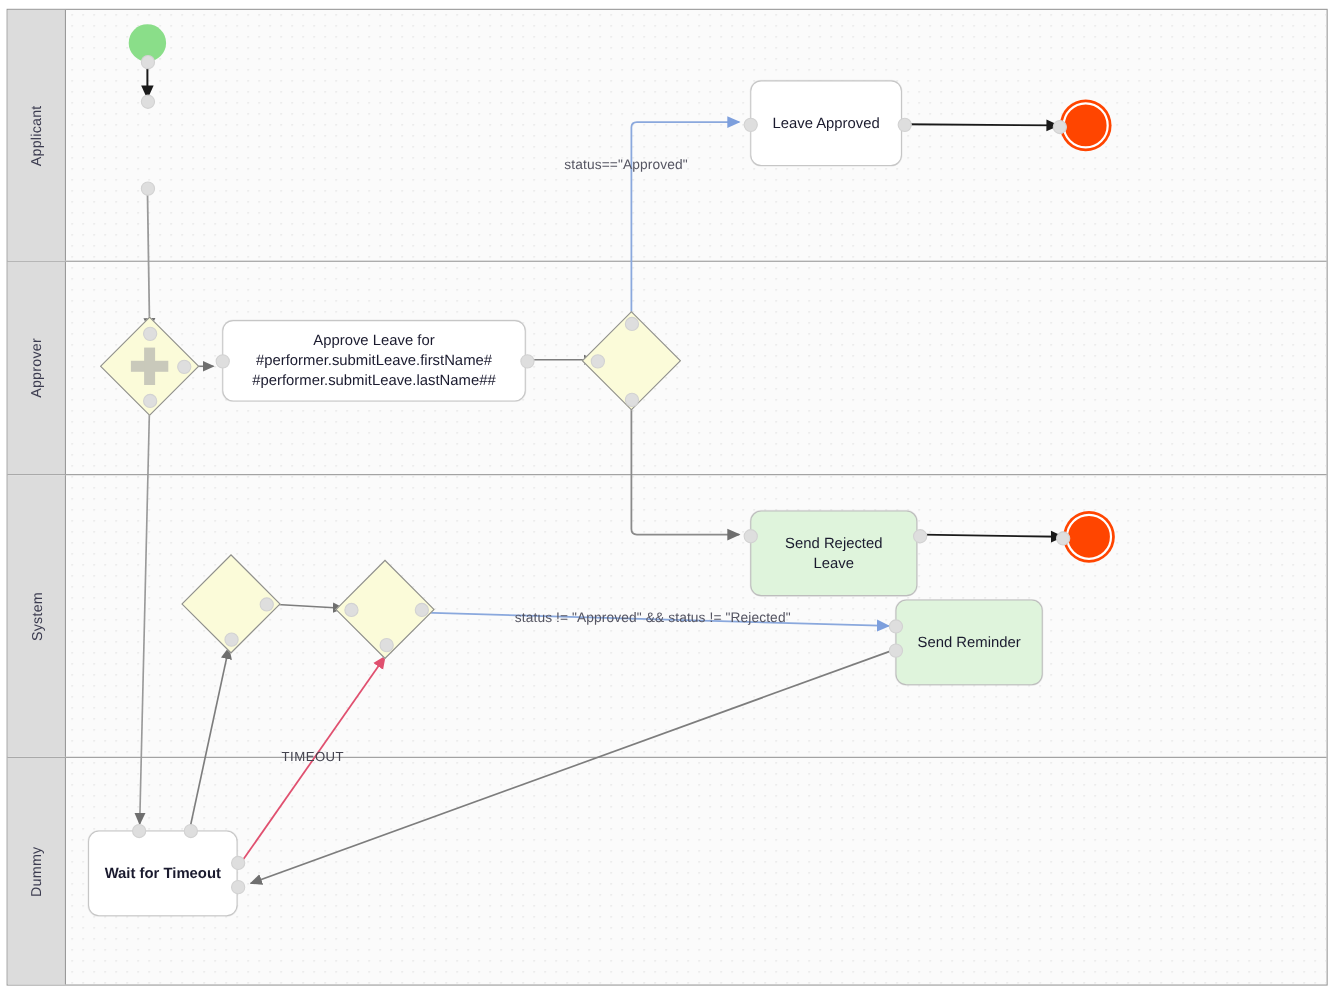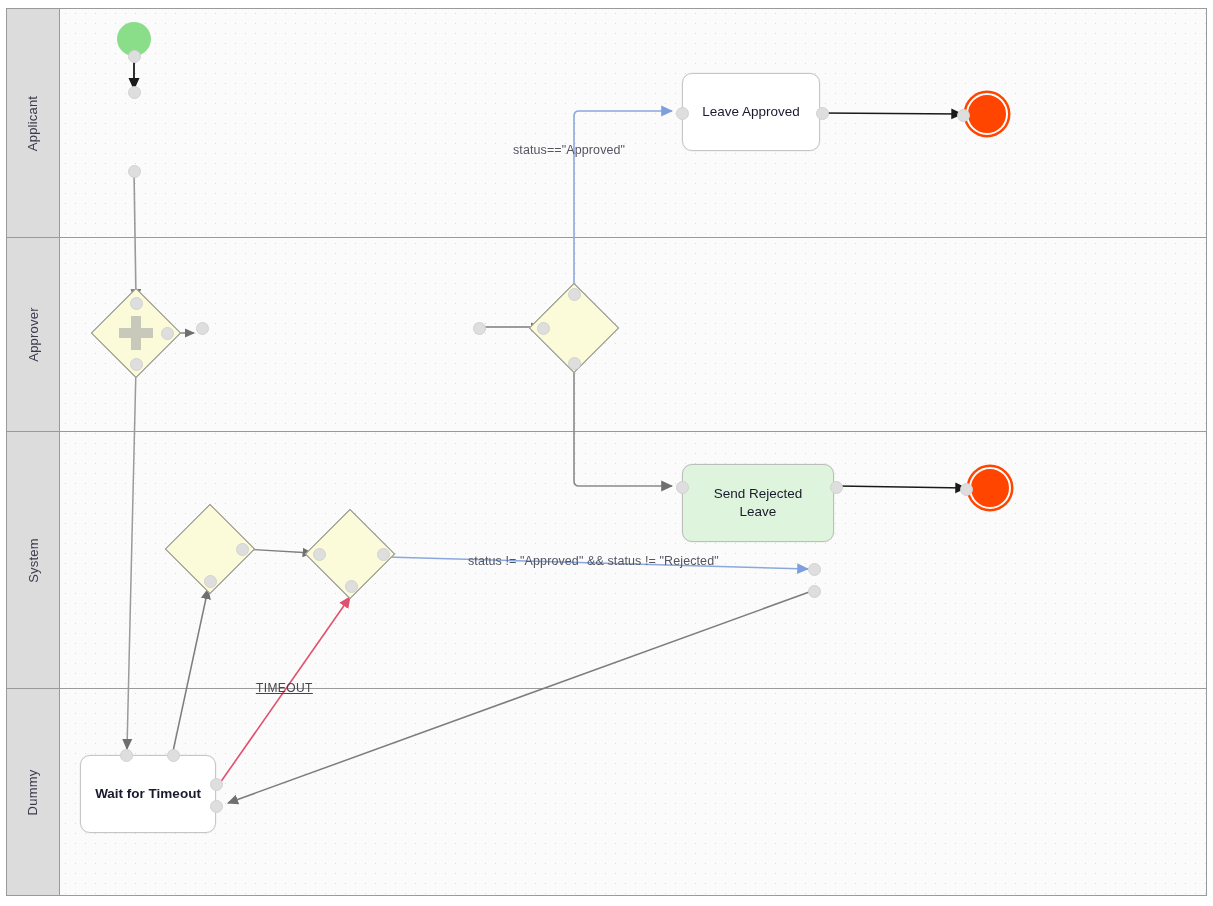--- a/index.html
+++ b/index.html
@@ -261,20 +261,25 @@
   <div class="port" style="left:957px;top:109px;"></div>
 
   <div class="gateway-wrap" style="left:92px;top:289px;">
     <div class="gateway"></div>
     <div class="gw-plus"></div>
   </div>
   <div class="port" style="left:130px;top:297px;"></div>
   <div class="port" style="left:161px;top:327px;"></div>
   <div class="port" style="left:130px;top:358px;"></div>
 
+  <div class="node task" style="left:202px;top:291px;width:276px;height:74px;flex-direction:column;">
+    <span>Approve Leave for</span>
+    <span>#performer.submitLeave.firstName#</span>
+    <span>#performer.submitLeave.lastName##</span>
+  </div>
   <div class="port" style="left:196px;top:322px;"></div>
   <div class="port" style="left:473px;top:322px;"></div>
 
   <div class="gateway-wrap" style="left:530px;top:284px;">
     <div class="gateway"></div>
   </div>
   <div class="port" style="left:568px;top:288px;"></div>
   <div class="port" style="left:537px;top:322px;"></div>
   <div class="port" style="left:568px;top:357px;"></div>
 
@@ -294,34 +299,37 @@
   <div class="port" style="left:236px;top:543px;"></div>
   <div class="port" style="left:204px;top:575px;"></div>
 
   <div class="gateway-wrap" style="left:306px;top:510px;">
     <div class="gateway"></div>
   </div>
   <div class="port" style="left:313px;top:548px;"></div>
   <div class="port" style="left:377px;top:548px;"></div>
   <div class="port" style="left:345px;top:580px;"></div>
 
+  <div class="node task green" style="left:814px;top:545px;width:134px;height:78px;">
+    <span>Send Reminder</span>
+  </div>
   <div class="port" style="left:808px;top:563px;"></div>
   <div class="port" style="left:808px;top:585px;"></div>
 
   <div class="node task" style="left:80px;top:755px;width:136px;height:78px;font-weight:bold;">
     <span>Wait for Timeout</span>
   </div>
   <div class="port" style="left:120px;top:749px;"></div>
   <div class="port" style="left:167px;top:749px;"></div>
   <div class="port" style="left:210px;top:778px;"></div>
   <div class="port" style="left:210px;top:800px;"></div>
 
   <div class="edge-label" style="left:513px;top:143px;">
     <span>status=="Approved"</span>
   </div>
   <div class="edge-label" style="left:468px;top:554px;">
     <span>status != "Approved" &amp;&amp; status != "Rejected"</span>
   </div>
-  <div class="edge-label timeout" style="left:256px;top:681px;text-decoration:underline;">
+  <div class="edge-label timeout" style="left:256px;top:681px;">
     <span>TIMEOUT</span>
   </div>
 
 </div>
 
 </body></html>

